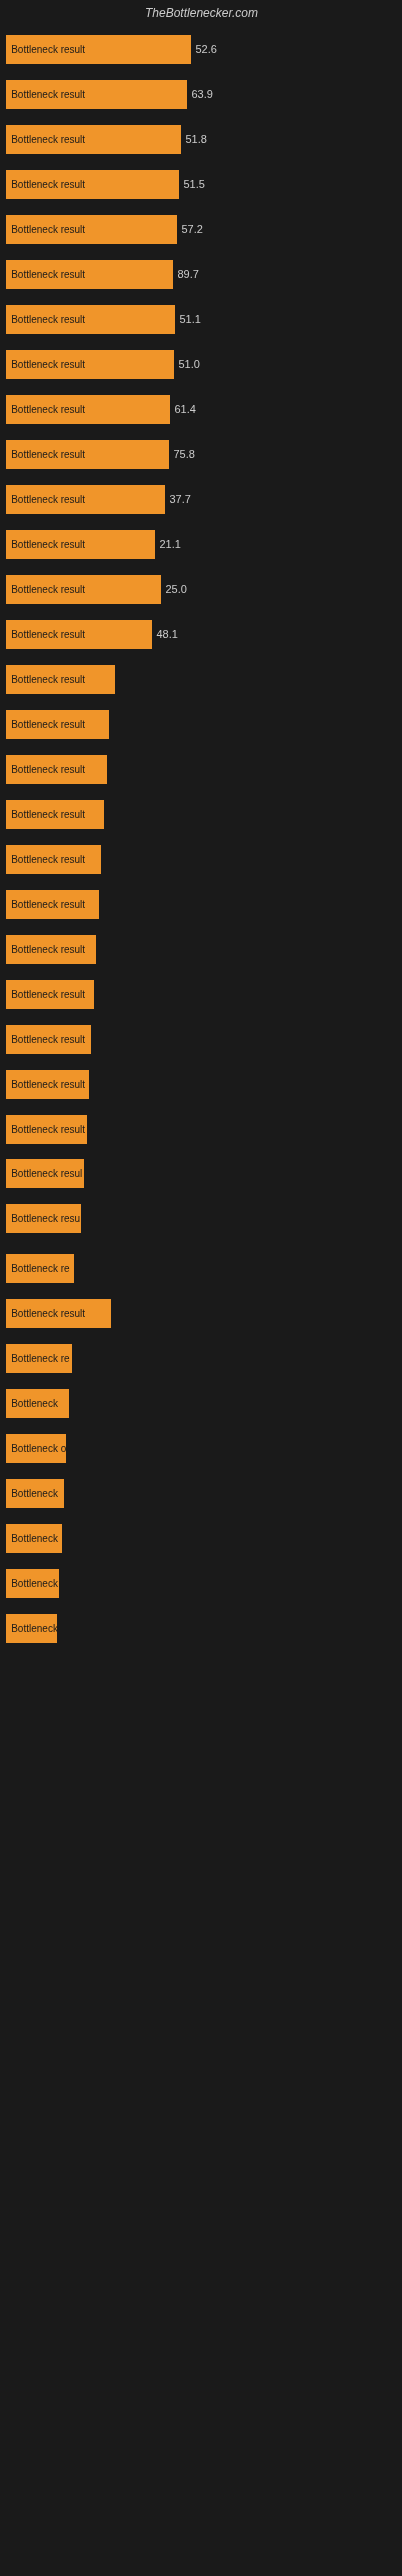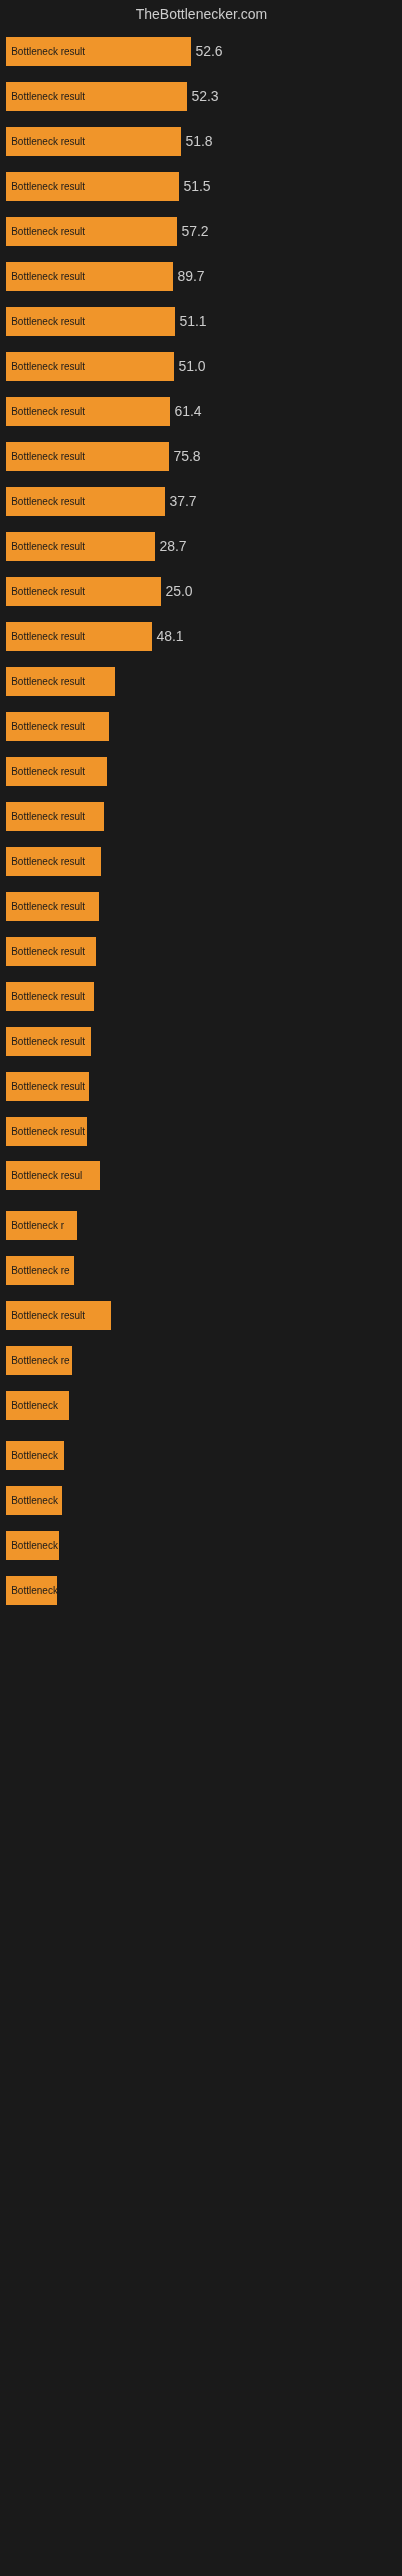--- a/index.html
+++ b/index.html
@@ -9,21 +9,22 @@
     }
     body {
       width: 403px;
       background: #1a1a1a;
       font-family: Arial, sans-serif;
     }
     .header {
       text-align: center;
       padding: 6.4px 0 9.7px 0;
       color: #cccccc;
-      font-size: 14px;
+      font-size: 12px;
+      font-style: italic;
       background: #1a1a1a;
     }
     .bar-container {
       display: flex;
       align-items: center;
       margin-bottom: 1.6px;
       padding: 4.8px 6.4px;
       background: #1a1a1a;
     }
     .bar-wrapper {
@@ -43,21 +44,21 @@
     }
     .bar-label {
       color: #1a1a1a;
       font-size: 10px;
       font-weight: normal;
       white-space: nowrap;
       overflow: hidden;
     }
     .bar-value {
       color: #cccccc;
-      font-size: 14px;
+      font-size: 11px;
       margin-left: 4px;
       white-space: nowrap;
     }
     .row-separator {
       height: 4.8px;
       background: #1a1a1a;
     }
   </style>
 </head>
 <body>
@@ -72,21 +73,21 @@
         </div>
         <span class="bar-value">52.6</span>
       </div>
     </div>
     <div class="row-separator"></div>
     <div class="bar-container">
       <div class="bar-wrapper">
         <div class="bar" style="width: 181px;">
           <span class="bar-label">Bottleneck result</span>
         </div>
-        <span class="bar-value">52.3</span>
+        <span class="bar-value">63.9</span>
       </div>
     </div>
     <div class="row-separator"></div>
     <div class="bar-container">
       <div class="bar-wrapper">
         <div class="bar" style="width: 175px;">
           <span class="bar-label">Bottleneck result</span>
         </div>
         <span class="bar-value">51.8</span>
       </div>
@@ -162,21 +163,21 @@
         </div>
         <span class="bar-value">37.7</span>
       </div>
     </div>
     <div class="row-separator"></div>
     <div class="bar-container">
       <div class="bar-wrapper">
         <div class="bar" style="width: 149px;">
           <span class="bar-label">Bottleneck result</span>
         </div>
-        <span class="bar-value">28.7</span>
+        <span class="bar-value">21.1</span>
       </div>
     </div>
     <div class="row-separator"></div>
     <div class="bar-container">
       <div class="bar-wrapper">
         <div class="bar" style="width: 155px;">
           <span class="bar-label">Bottleneck result</span>
         </div>
         <span class="bar-value">25.0</span>
       </div>
@@ -274,34 +275,34 @@
     <div class="bar-container">
       <div class="bar-wrapper">
         <div class="bar" style="width: 81px;">
           <span class="bar-label">Bottleneck result</span>
         </div>
       </div>
     </div>
     <div class="row-separator"></div>
     <div class="bar-container">
       <div class="bar-wrapper">
-        <div class="bar" style="width: 94px;">
+        <div class="bar" style="width: 78px;">
           <span class="bar-label">Bottleneck resul</span>
         </div>
       </div>
     </div>
     <div class="row-separator"></div>
-    <div class="row-separator"></div>
-    <div class="bar-container">
-      <div class="bar-wrapper">
-        <div class="bar" style="width: 71px;">
-          <span class="bar-label">Bottleneck r</span>
-        </div>
-      </div>
-    </div>
+    <div class="bar-container">
+      <div class="bar-wrapper">
+        <div class="bar" style="width: 75px;">
+          <span class="bar-label">Bottleneck resu</span>
+        </div>
+      </div>
+    </div>
+    <div class="row-separator"></div>
     <div class="row-separator"></div>
     <div class="bar-container">
       <div class="bar-wrapper">
         <div class="bar" style="width: 68px;">
           <span class="bar-label">Bottleneck re</span>
         </div>
       </div>
     </div>
     <div class="row-separator"></div>
     <div class="bar-container">
@@ -321,20 +322,27 @@
     </div>
     <div class="row-separator"></div>
     <div class="bar-container">
       <div class="bar-wrapper">
         <div class="bar" style="width: 63px;">
           <span class="bar-label">Bottleneck</span>
         </div>
       </div>
     </div>
     <div class="row-separator"></div>
+    <div class="bar-container">
+      <div class="bar-wrapper">
+        <div class="bar" style="width: 60px;">
+          <span class="bar-label">Bottleneck o</span>
+        </div>
+      </div>
+    </div>
     <div class="row-separator"></div>
     <div class="bar-container">
       <div class="bar-wrapper">
         <div class="bar" style="width: 58px;">
           <span class="bar-label">Bottleneck</span>
         </div>
       </div>
     </div>
     <div class="row-separator"></div>
     <div class="bar-container">

